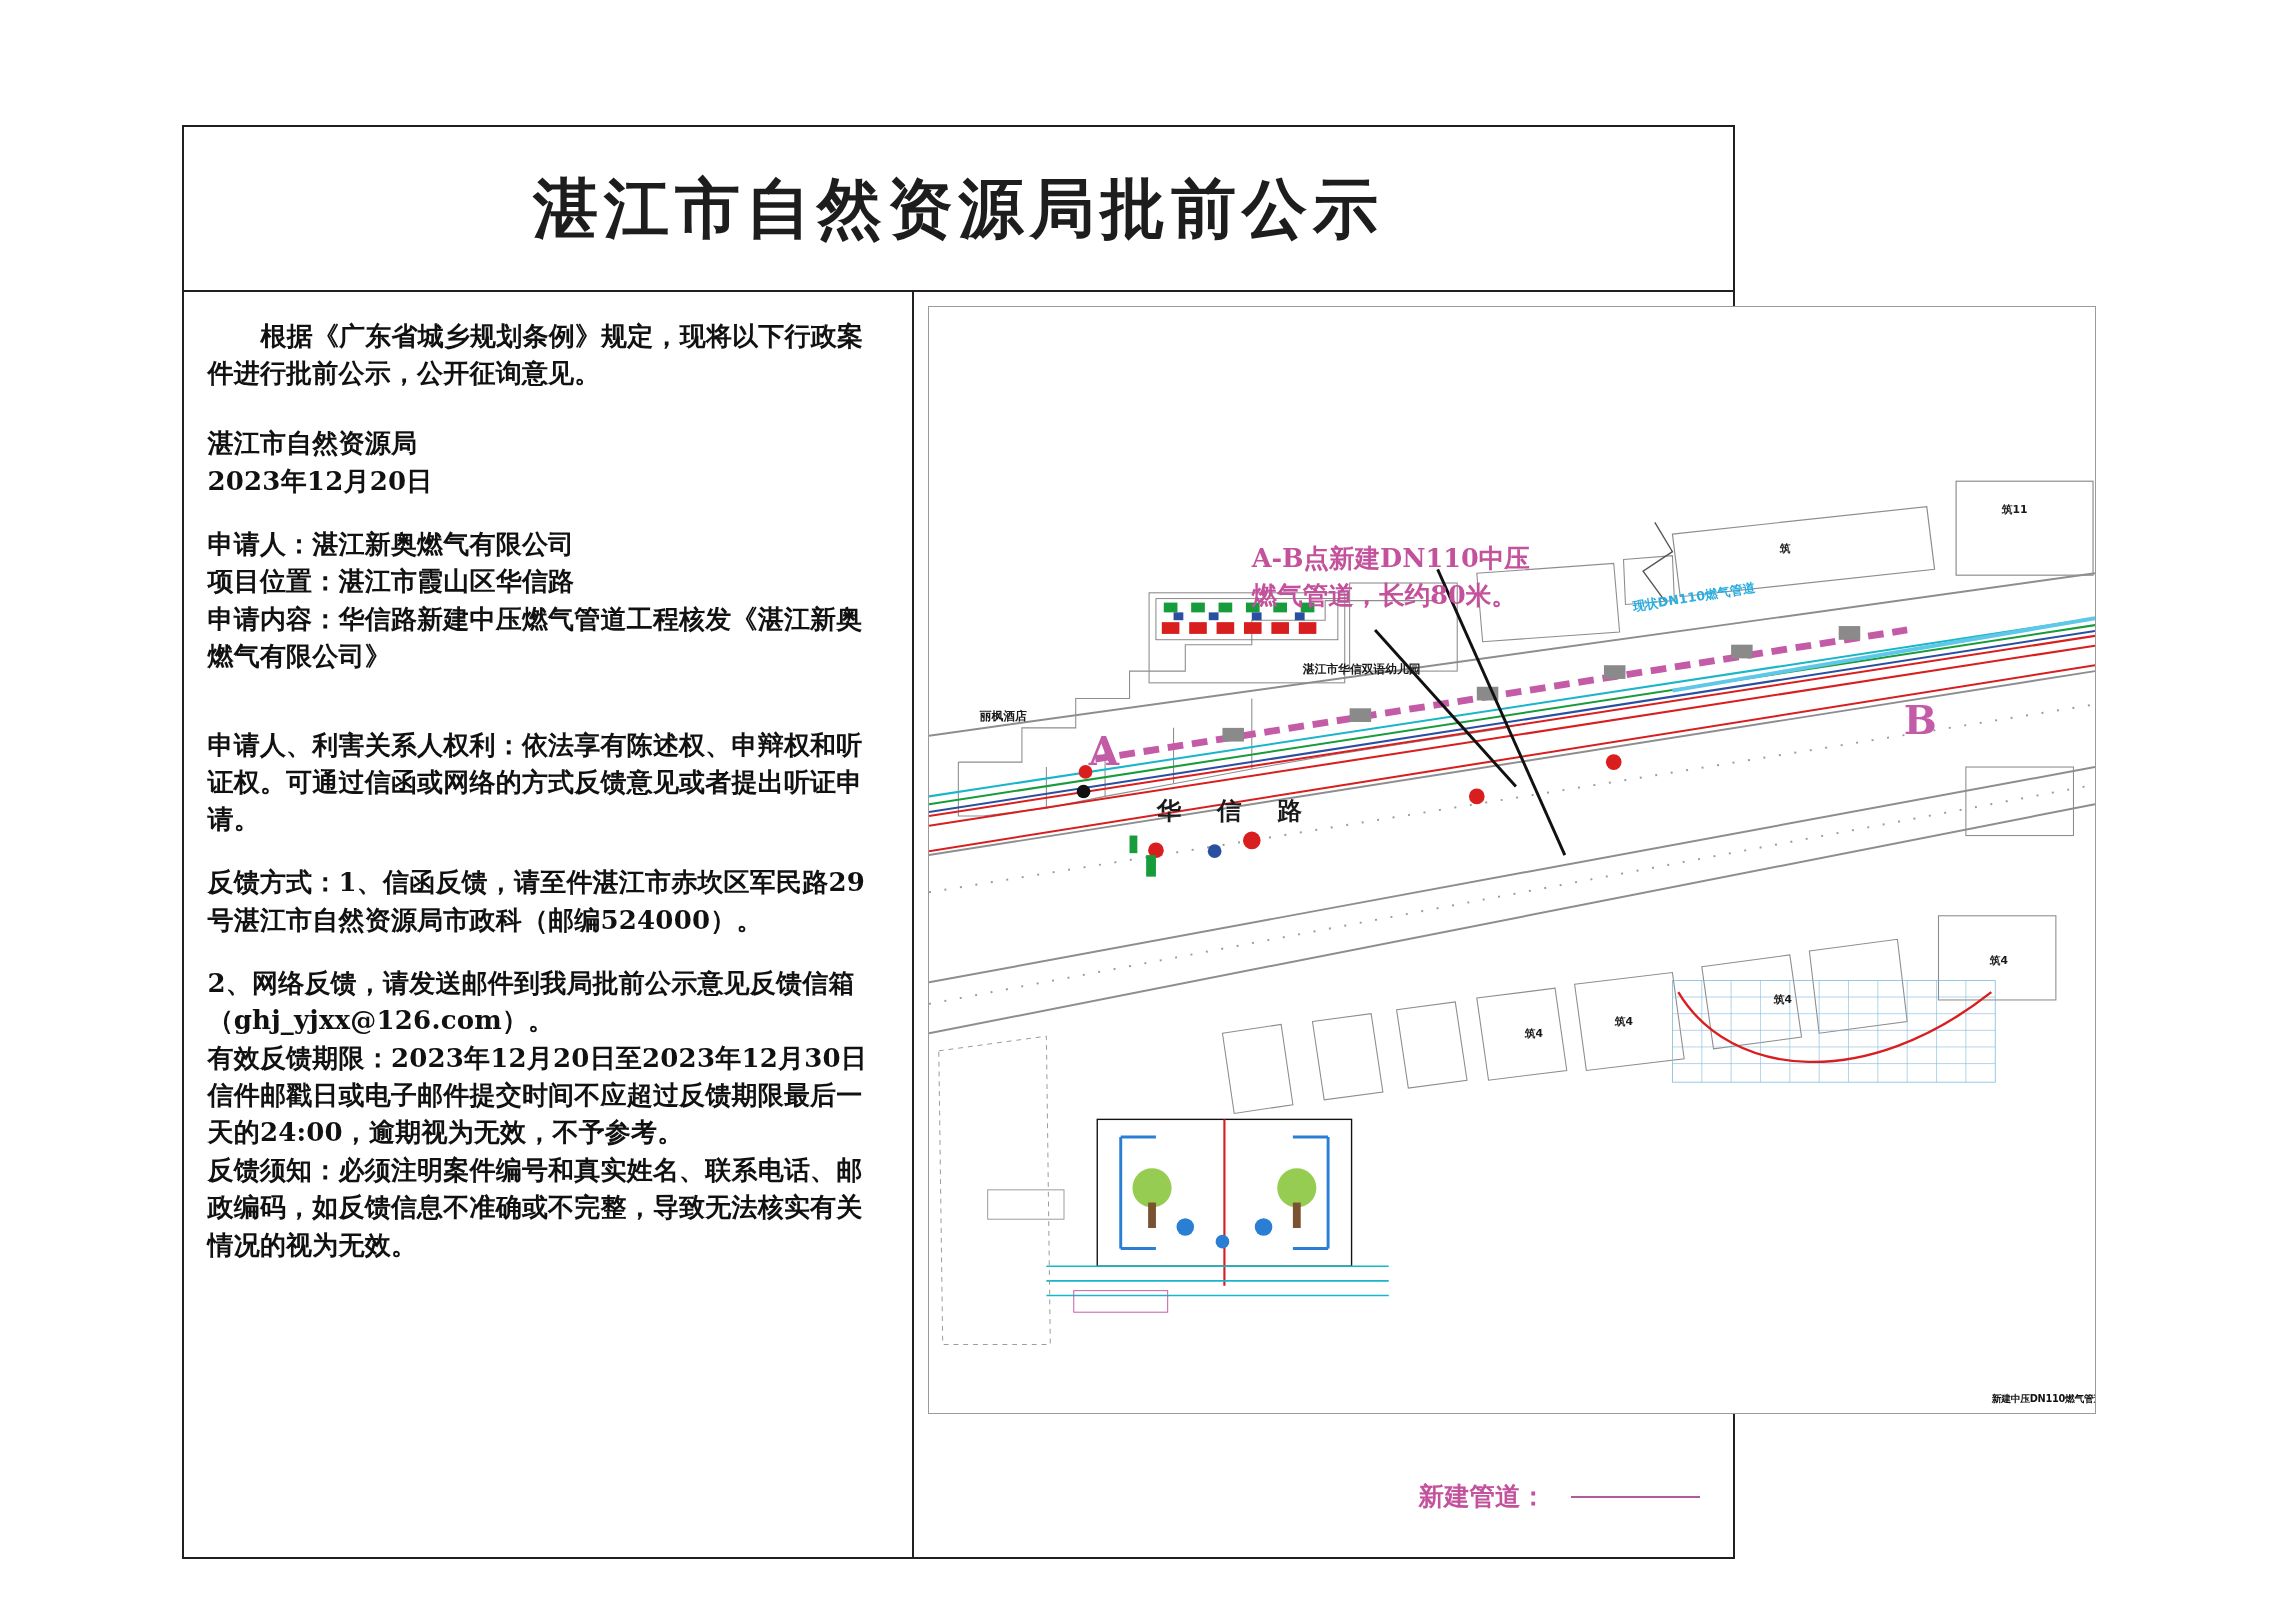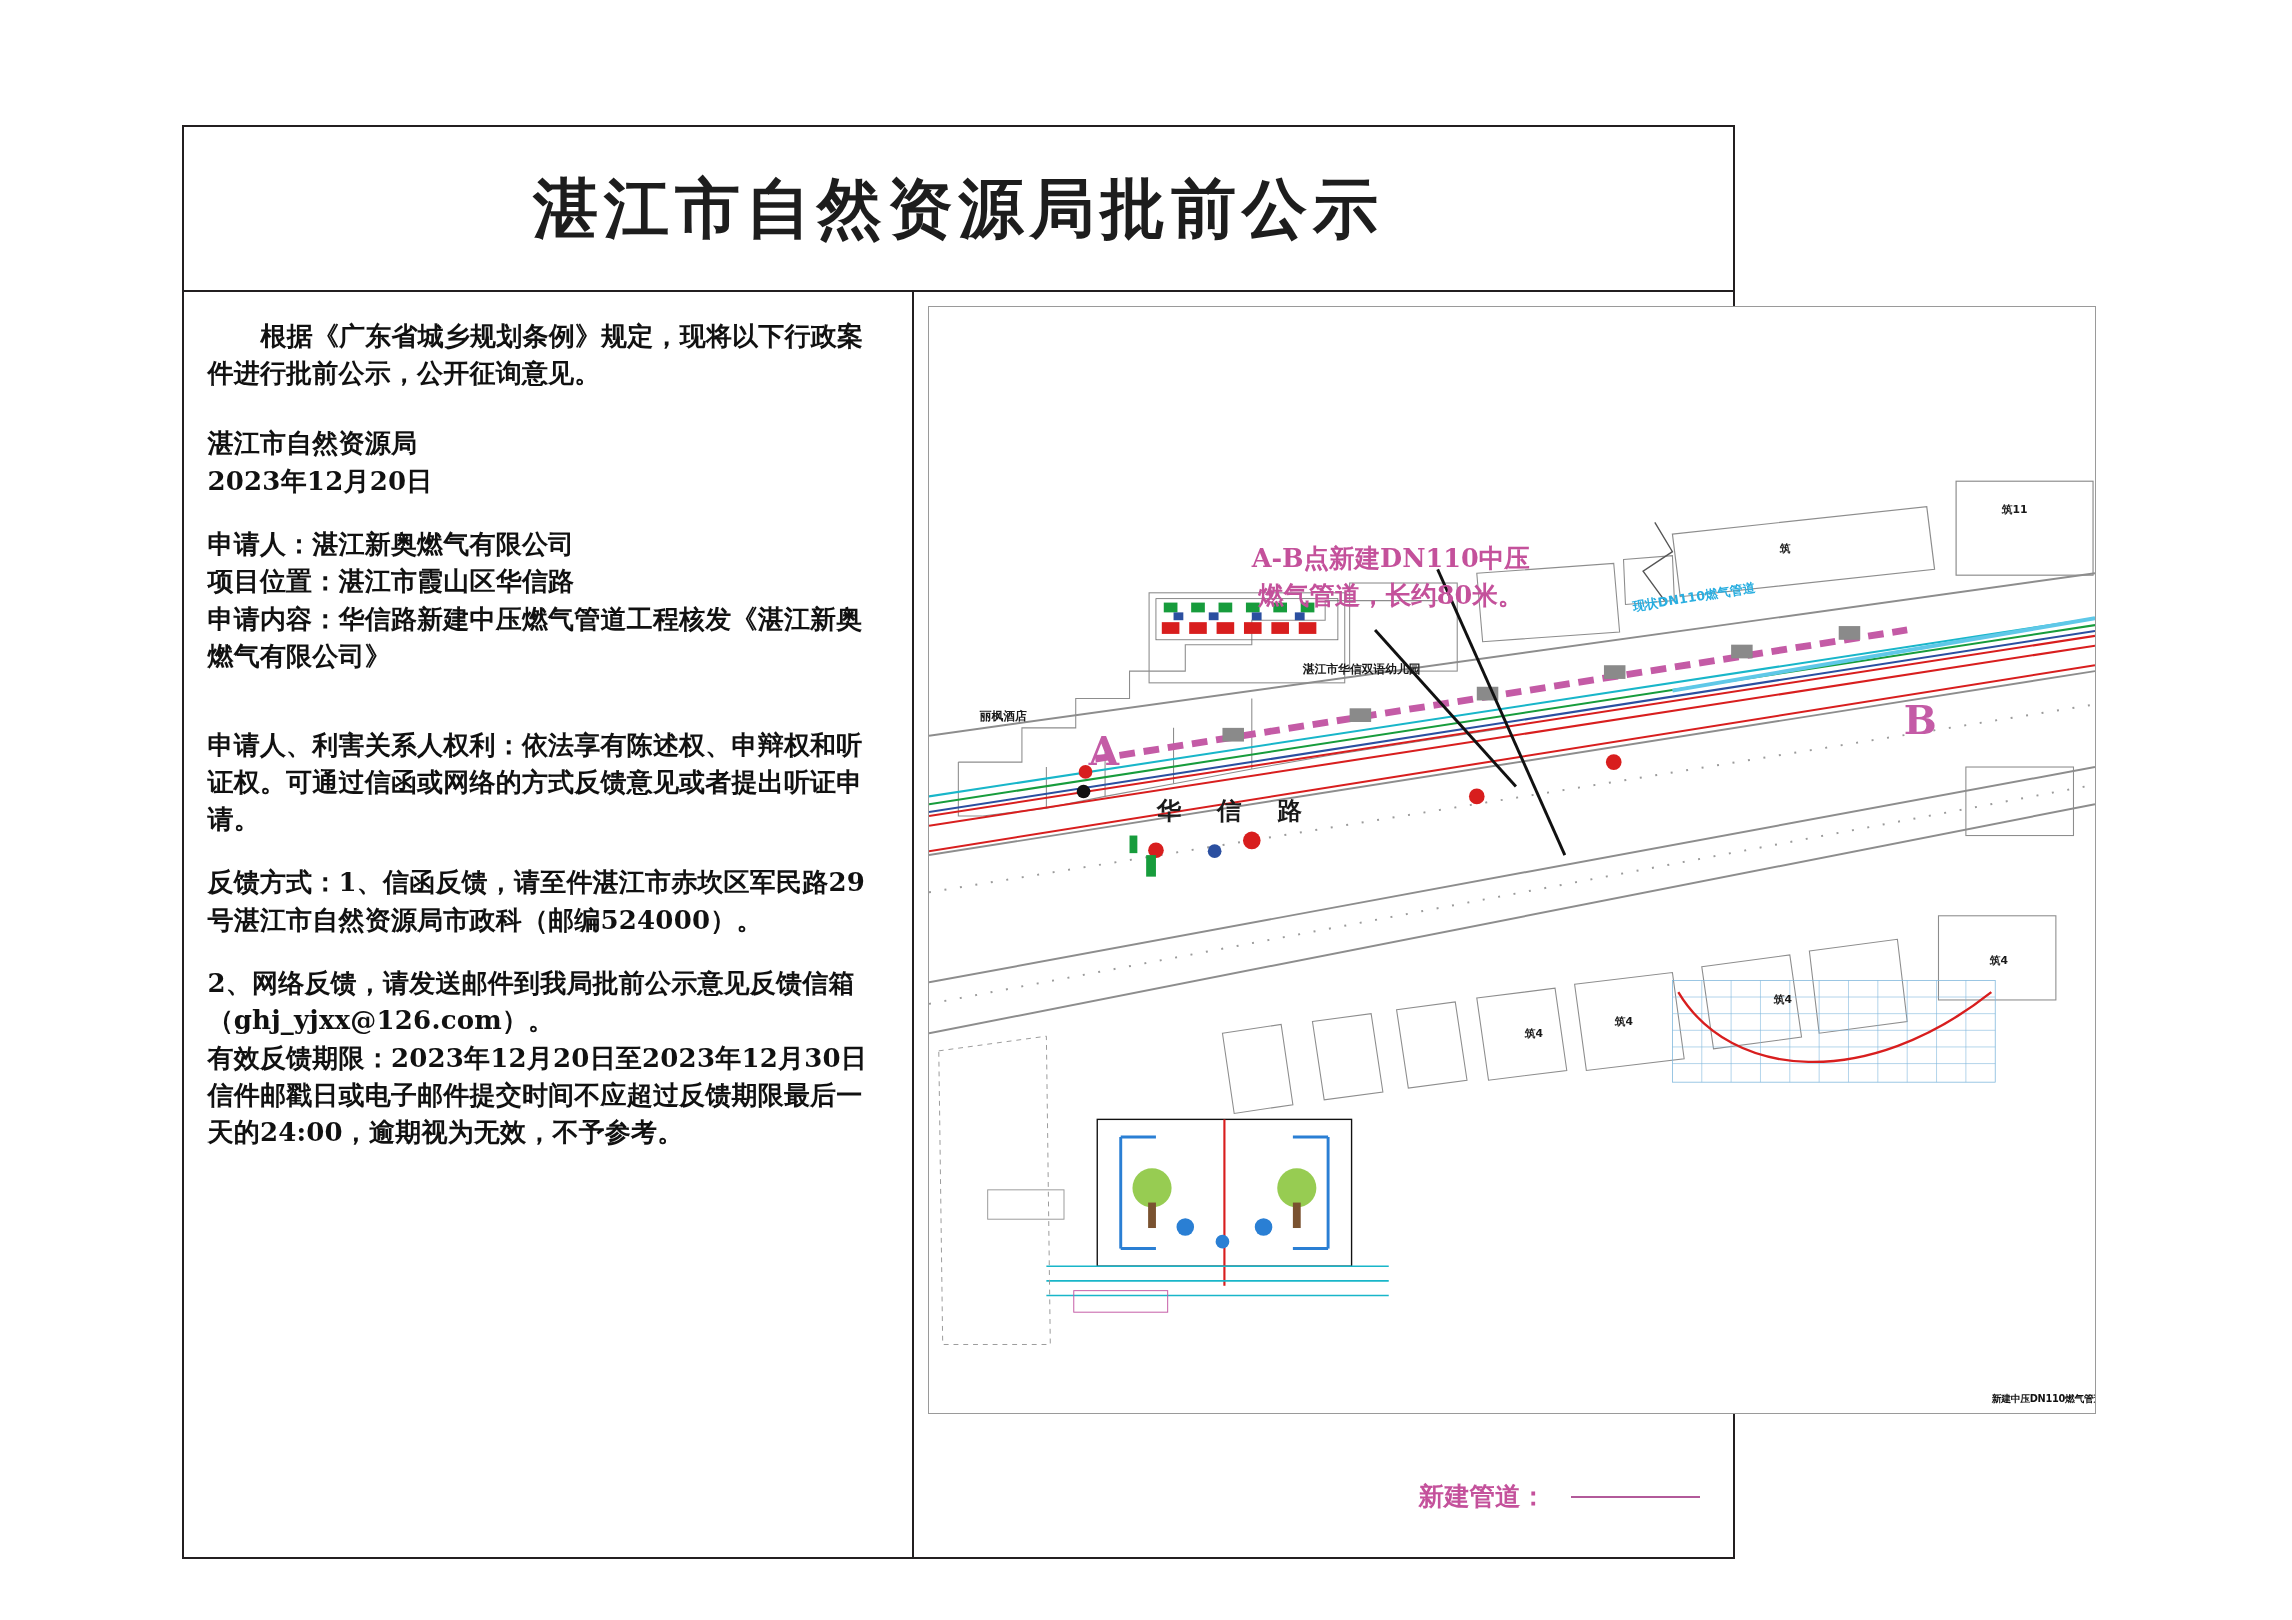--- a/index.html
+++ b/index.html
@@ -19,21 +19,21 @@
   .p.right{text-align:left;}
   .gap-m{height:25.5px;}
   .gap-l{height:33px;}
 
   
   .map{position:absolute;left:13.7px;top:13.7px;width:1168px;height:1108px;border:1.5px solid #9a9a9a;box-sizing:border-box;background:#fff;overflow:hidden;}
   .map-outer{position:absolute;left:0;top:0;width:100%;height:100%;}
   .mlabel{position:absolute;font-family:"DejaVu Sans","Liberation Sans",sans-serif;font-weight:700;color:#1a1a1a;white-space:nowrap;}
   .cyan{color:#29aee0;}
 
-  .note{position:absolute;left:323px;top:233px;font-family:"DejaVu Serif","Liberation Serif",serif;font-size:25.5px;font-weight:700;color:#c4519b;line-height:1.45;white-space:nowrap;text-align:center;}
+  .note{position:absolute;left:323px;top:233px;font-family:"DejaVu Serif","Liberation Serif",serif;font-size:25.5px;font-weight:700;color:#c4519b;line-height:1.45;white-space:nowrap;}
 
   .ab{position:absolute;font-family:"DejaVu Serif","Liberation Serif",serif;font-size:39px;font-weight:700;color:#c45ba6;}
 
   .legend-bottom{position:absolute;right:33px;bottom:43px;display:flex;align-items:center;gap:25px;}
   .legend-bottom .lb-text{font-family:"DejaVu Serif","Liberation Serif",serif;font-size:25.5px;font-weight:700;color:#c4519b;white-space:nowrap;}
   .legend-bottom .lb-line{width:129px;height:0;border-top:2.5px solid #b25a9a;}
 
   .minilegend{position:absolute;left:1063px;top:1086px;}
   .ml-row{display:flex;align-items:center;gap:13.7px;margin-bottom:8.8px;}
   .ml-txt{font-family:"DejaVu Sans","Liberation Sans",sans-serif;font-size:9.8px;font-weight:700;color:#111;width:147px;letter-spacing:-0.3px;}
@@ -59,20 +59,21 @@
       <p class="p">申请内容：华信路新建中压燃气管道工程核发《湛江新奥燃气有限公司》</p>
       <div class="gap-m"></div>
       <div class="gap-m"></div>
       <p class="p">申请人、利害关系人权利：依法享有陈述权、申辩权和听证权。可通过信函或网络的方式反馈意见或者提出听证申请。</p>
       <div class="gap-m"></div>
       <p class="p">反馈方式：1、信函反馈，请至件湛江市赤坎区军民路29号湛江市自然资源局市政科（邮编524000）。</p>
       <div class="gap-m"></div>
       <p class="p">2、网络反馈，请发送邮件到我局批前公示意见反馈信箱（ghj_yjxx@126.com）。</p>
       <p class="p">有效反馈期限：2023年12月20日至2023年12月30日</p>
       <p class="p">信件邮戳日或电子邮件提交时间不应超过反馈期限最后一天的24:00，逾期视为无效，不予参考。</p>
+      <p class="p">反馈须知：必须注明案件编号和真实姓名、联系电话、邮政编码，如反馈信息不准确或不完整，导致无法核实有关情况的视为无效。</p>
     </div>
 
     <div class="right-col">
 
       <div class="map">
         <svg class="map-outer" viewBox="0 0 1192 1130" preserveAspectRatio="none">
           <defs>
             <pattern id="hatch" width="6" height="6" patternUnits="userSpaceOnUse" patternTransform="rotate(45)">
               <line x1="0" y1="0" x2="0" y2="6" stroke="#9a9a9a" stroke-width="0.6"></line>
             </pattern>

